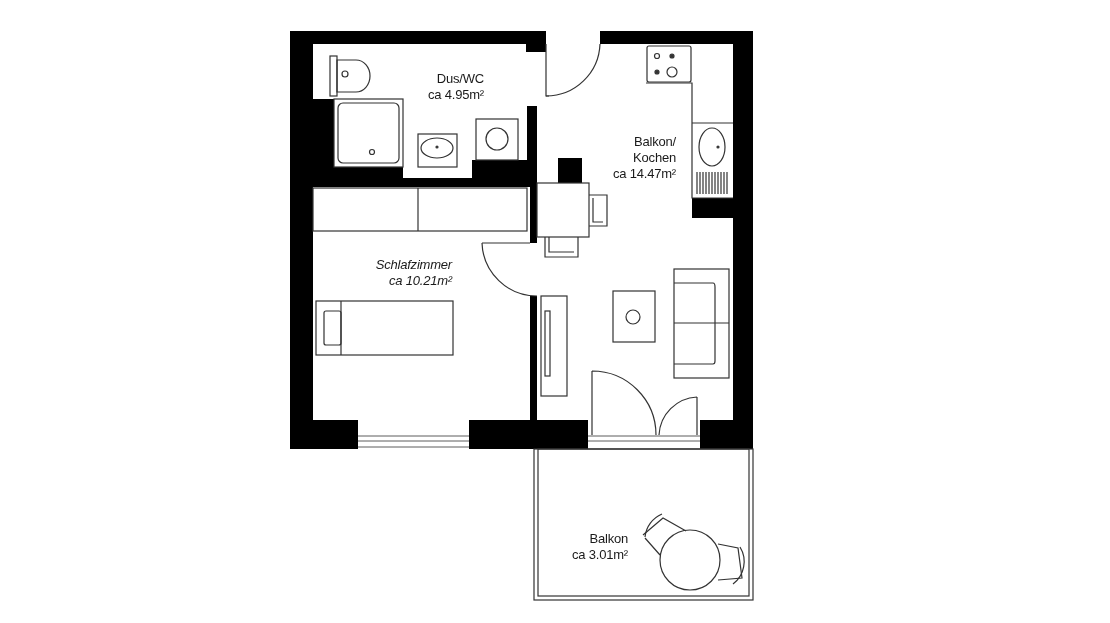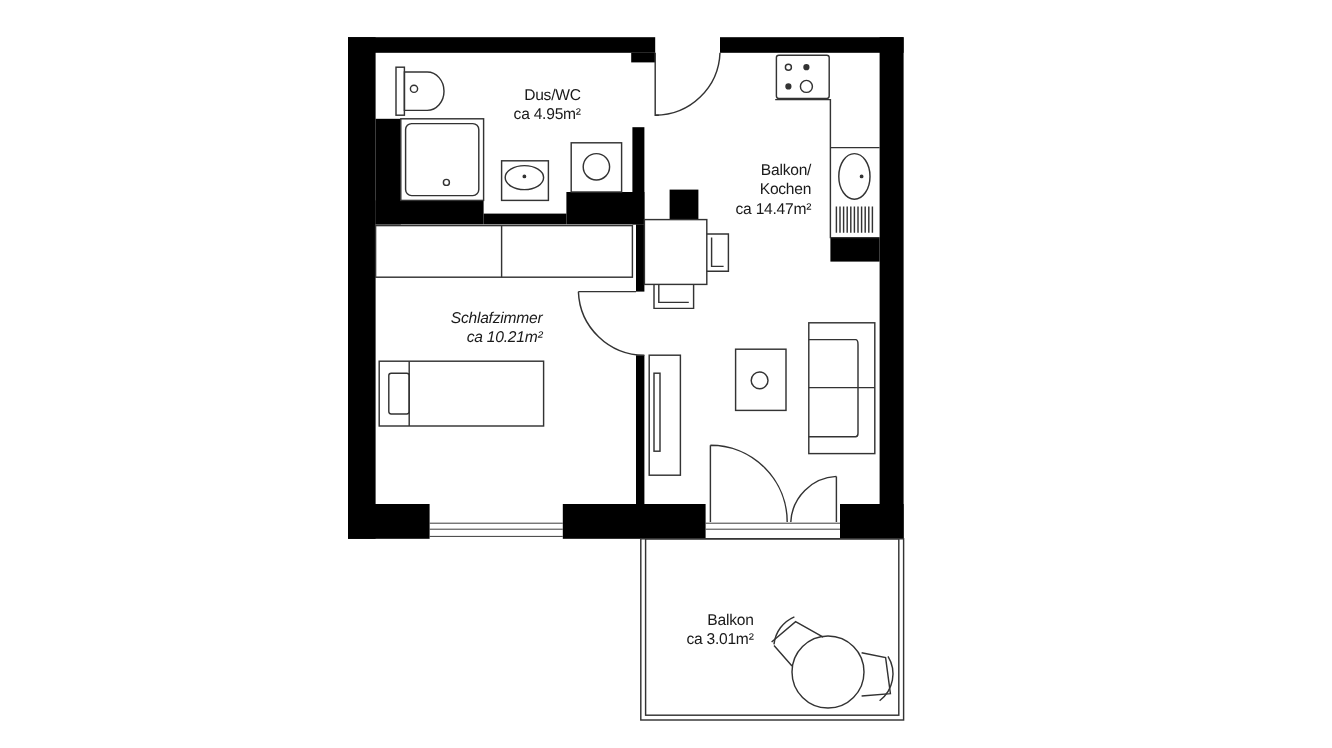--- a/index.html
+++ b/index.html
@@ -125,16 +125,16 @@
   <div>Balkon/</div>
   <div>Kochen</div>
   <div>ca 14.47m²</div>
 </div>
 
 <div class="label" style="left:352px; top:257px; width:100px;font-style:italic;">
   <div>Schlafzimmer</div>
   <div>ca 10.21m²</div>
 </div>
 
-<div class="label" style="left:548px; top:509px; width:80px;">
+<div class="label" style="left:548px; top:531px; width:80px;">
   <div>Balkon</div>
   <div>ca 3.01m²</div>
 </div>
 
 </body></html>

